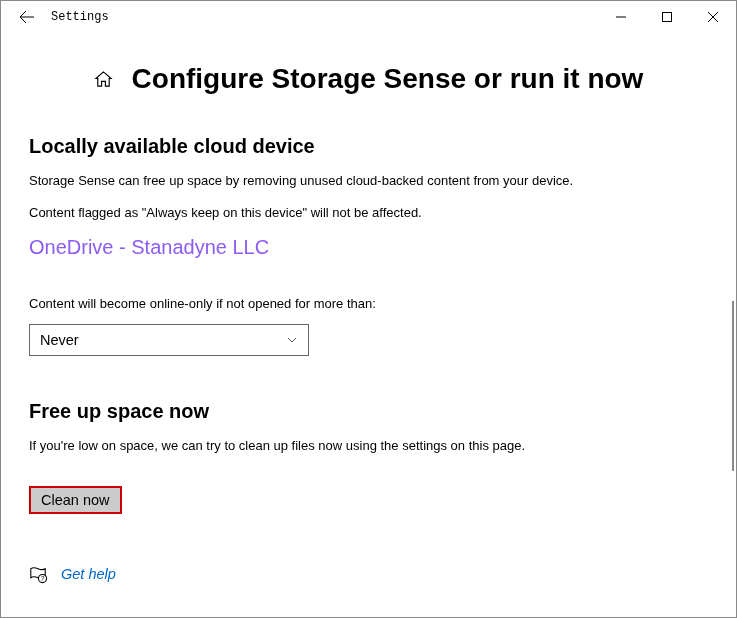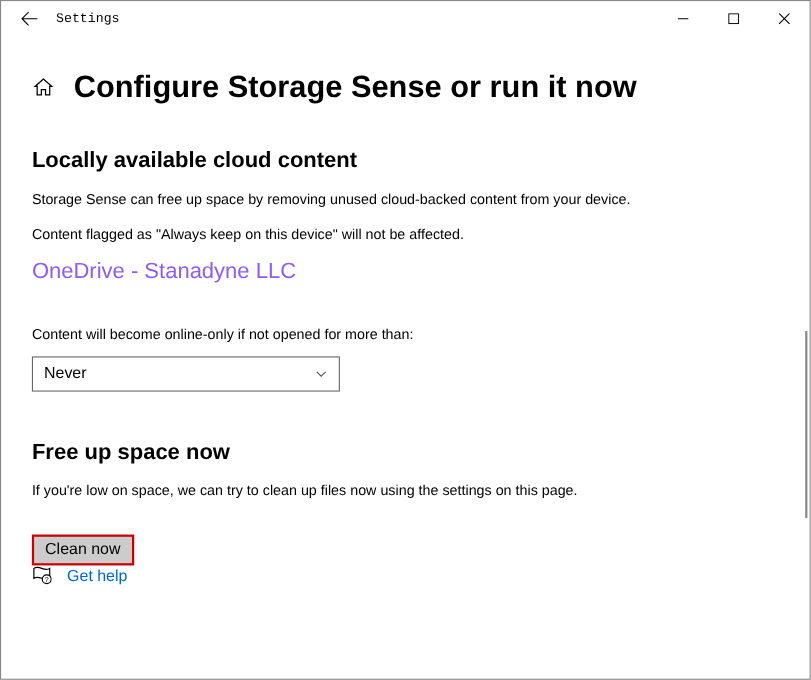--- a/index.html
+++ b/index.html
@@ -51,20 +51,21 @@
       cursor: pointer;
     }
     .content {
       padding: 10px 28px 20px 28px;
     }
     .page-header {
       display: flex;
       align-items: center;
       margin-bottom: 40px;
       margin-top: 20px;
+      justify-content: center;
     }
     .home-icon {
       width: 20px;
       height: 20px;
       display: flex;
       align-items: center;
       justify-content: center;
       margin-right: 18px;
     }
     .page-title {
@@ -123,21 +124,23 @@
       background: #ccc;
       border: 2.5px solid #cc0000;
       padding: 4px 10px;
       font-size: 14.5px;
       cursor: pointer;
       display: inline-block;
       margin-top: 17px;
     }
     .help-row {
       display: flex;
-      align-items: flex-end;
+      align-items: flex-start;
+      margin-top: 52px;
+      font-style: italic;
     }
     .help-icon {
       width: 18px;
       height: 18px;
       margin-right: 14px;
     }
     .help-link {
       color: #0066cc;
       cursor: pointer;
       font-size: 14.5px;
@@ -183,21 +186,21 @@
 <div class="content">
   <div class="page-header">
     <div class="home-icon">
       <svg width="19" height="19" viewBox="0 0 20 20">
         <path d="M10 2 L2 9 L4 9 L4 17 L8 17 L8 12 L12 12 L12 17 L16 17 L16 9 L18 9 Z" stroke="#000" stroke-width="1.2" fill="none"></path>
       </svg>
     </div>
     <h1 class="page-title">Configure Storage Sense or run it now</h1>
   </div>
 
-  <h2 class="section-heading">Locally available cloud content</h2>
+  <h2 class="section-heading">Locally available cloud device</h2>
   <p class="body-text">Storage Sense can free up space by removing unused cloud-backed content from your device.</p>
   <p class="body-text">Content flagged as "Always keep on this device" will not be affected.</p>
 
   <h3 class="sub-heading">OneDrive - Stanadyne LLC</h3>
   <p class="body-text" style="margin-bottom:4px;margin-top:36px;">Content will become online-only if not opened for more than:</p>
   <div class="dropdown">
     <span class="dropdown-text">Never</span>
     <svg class="chevron" viewBox="0 0 12 12">
       <path d="M2 4 L6 8 L10 4" stroke="#555" stroke-width="1" fill="none"></path>
     </svg>

